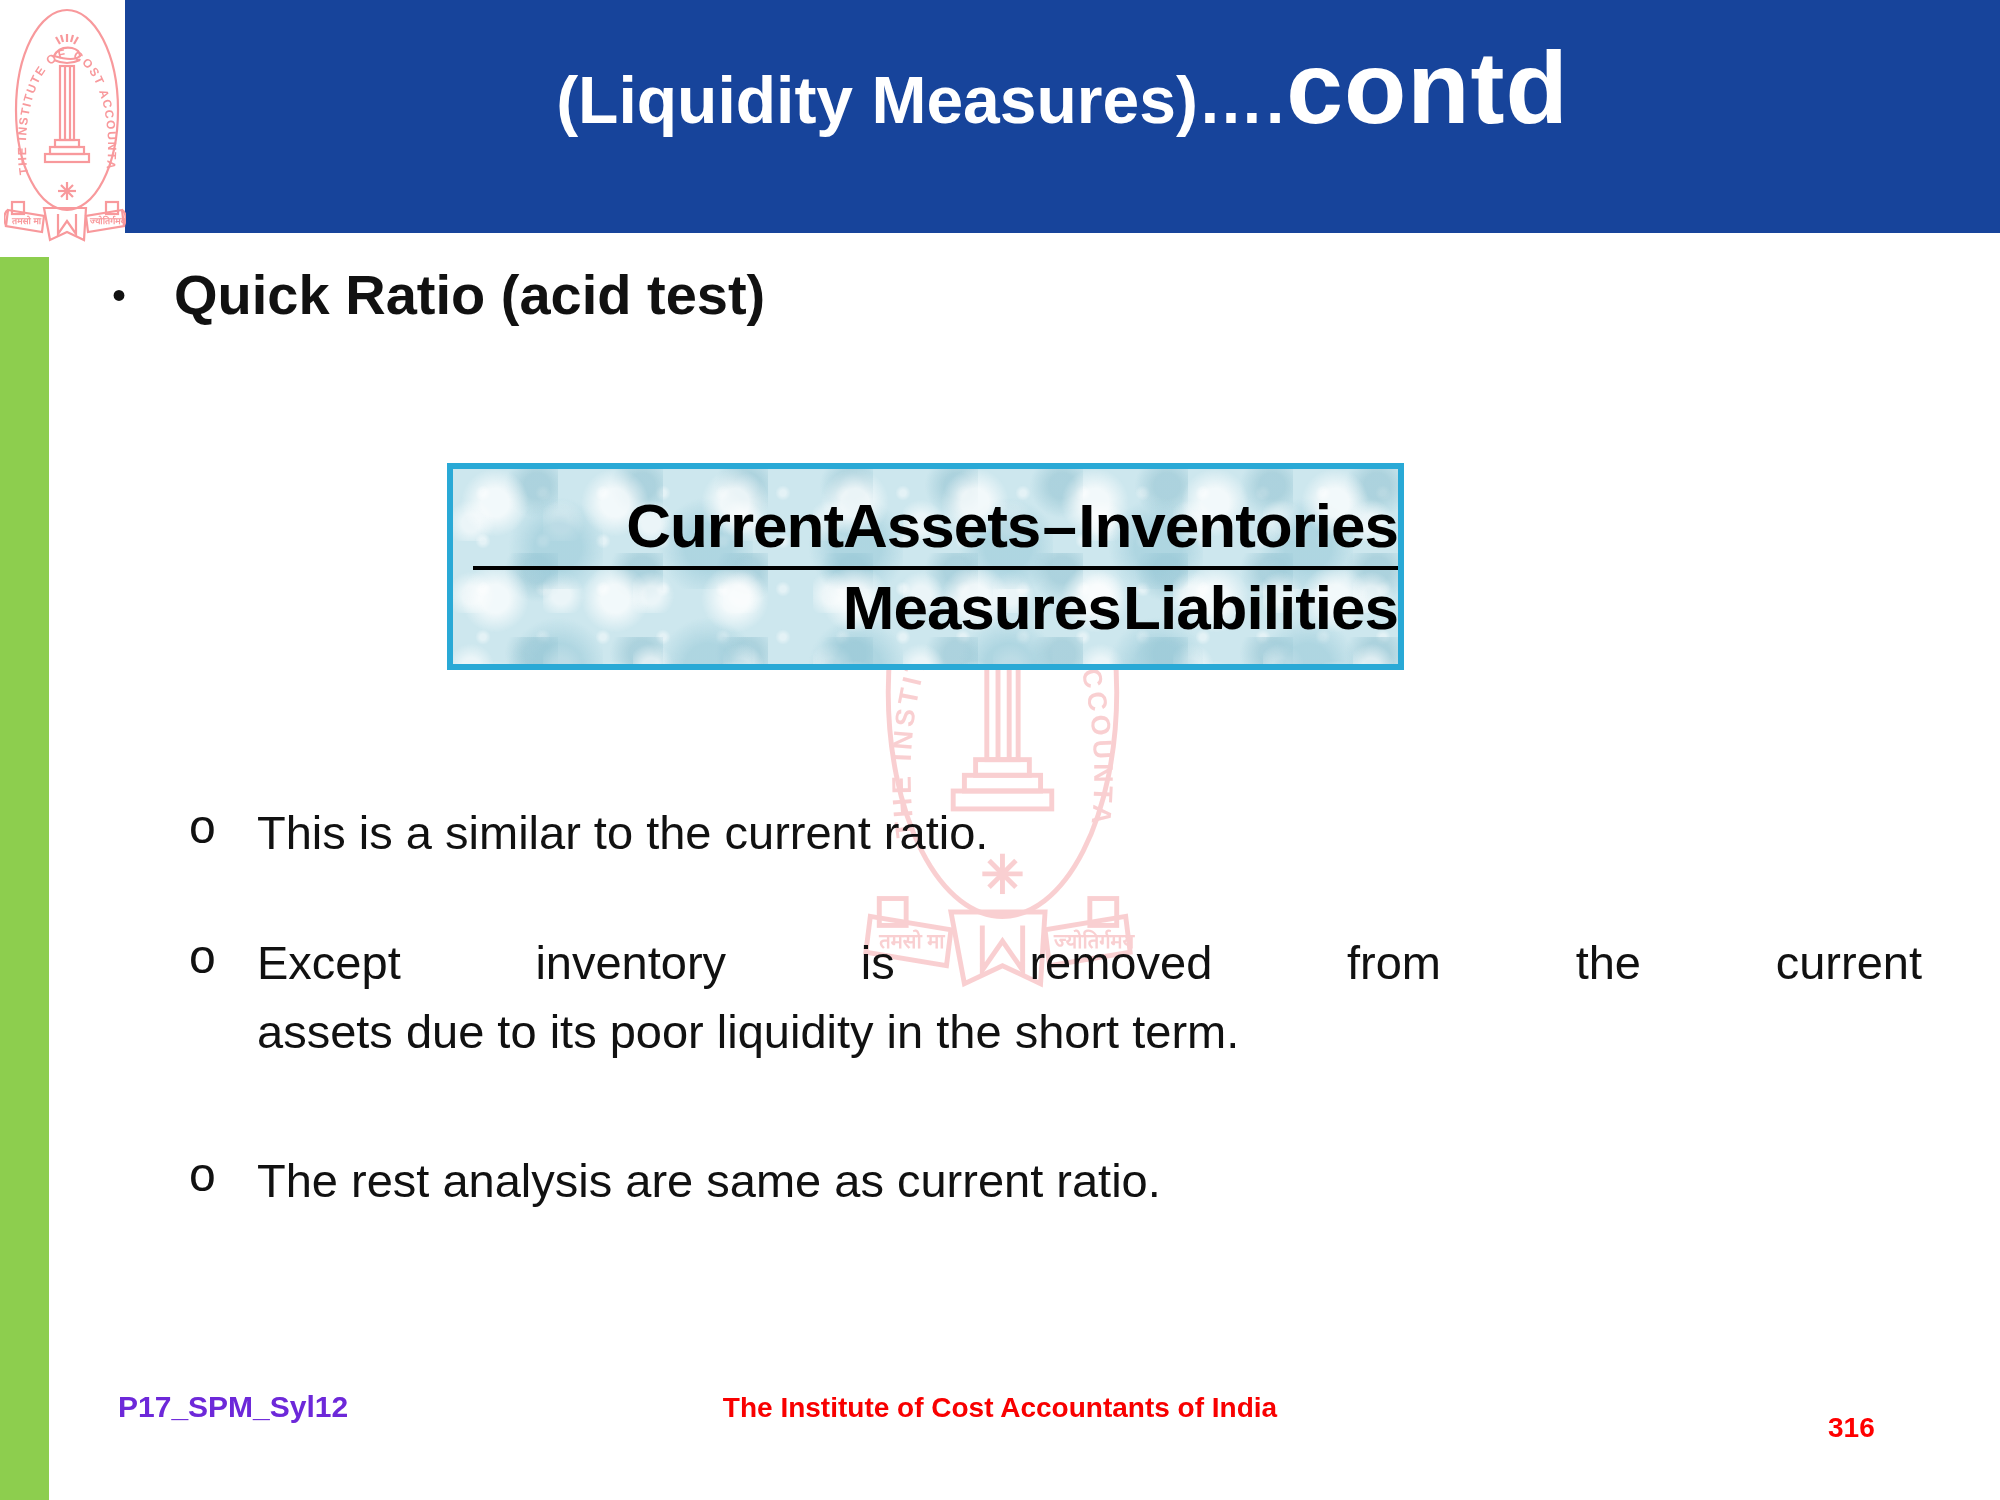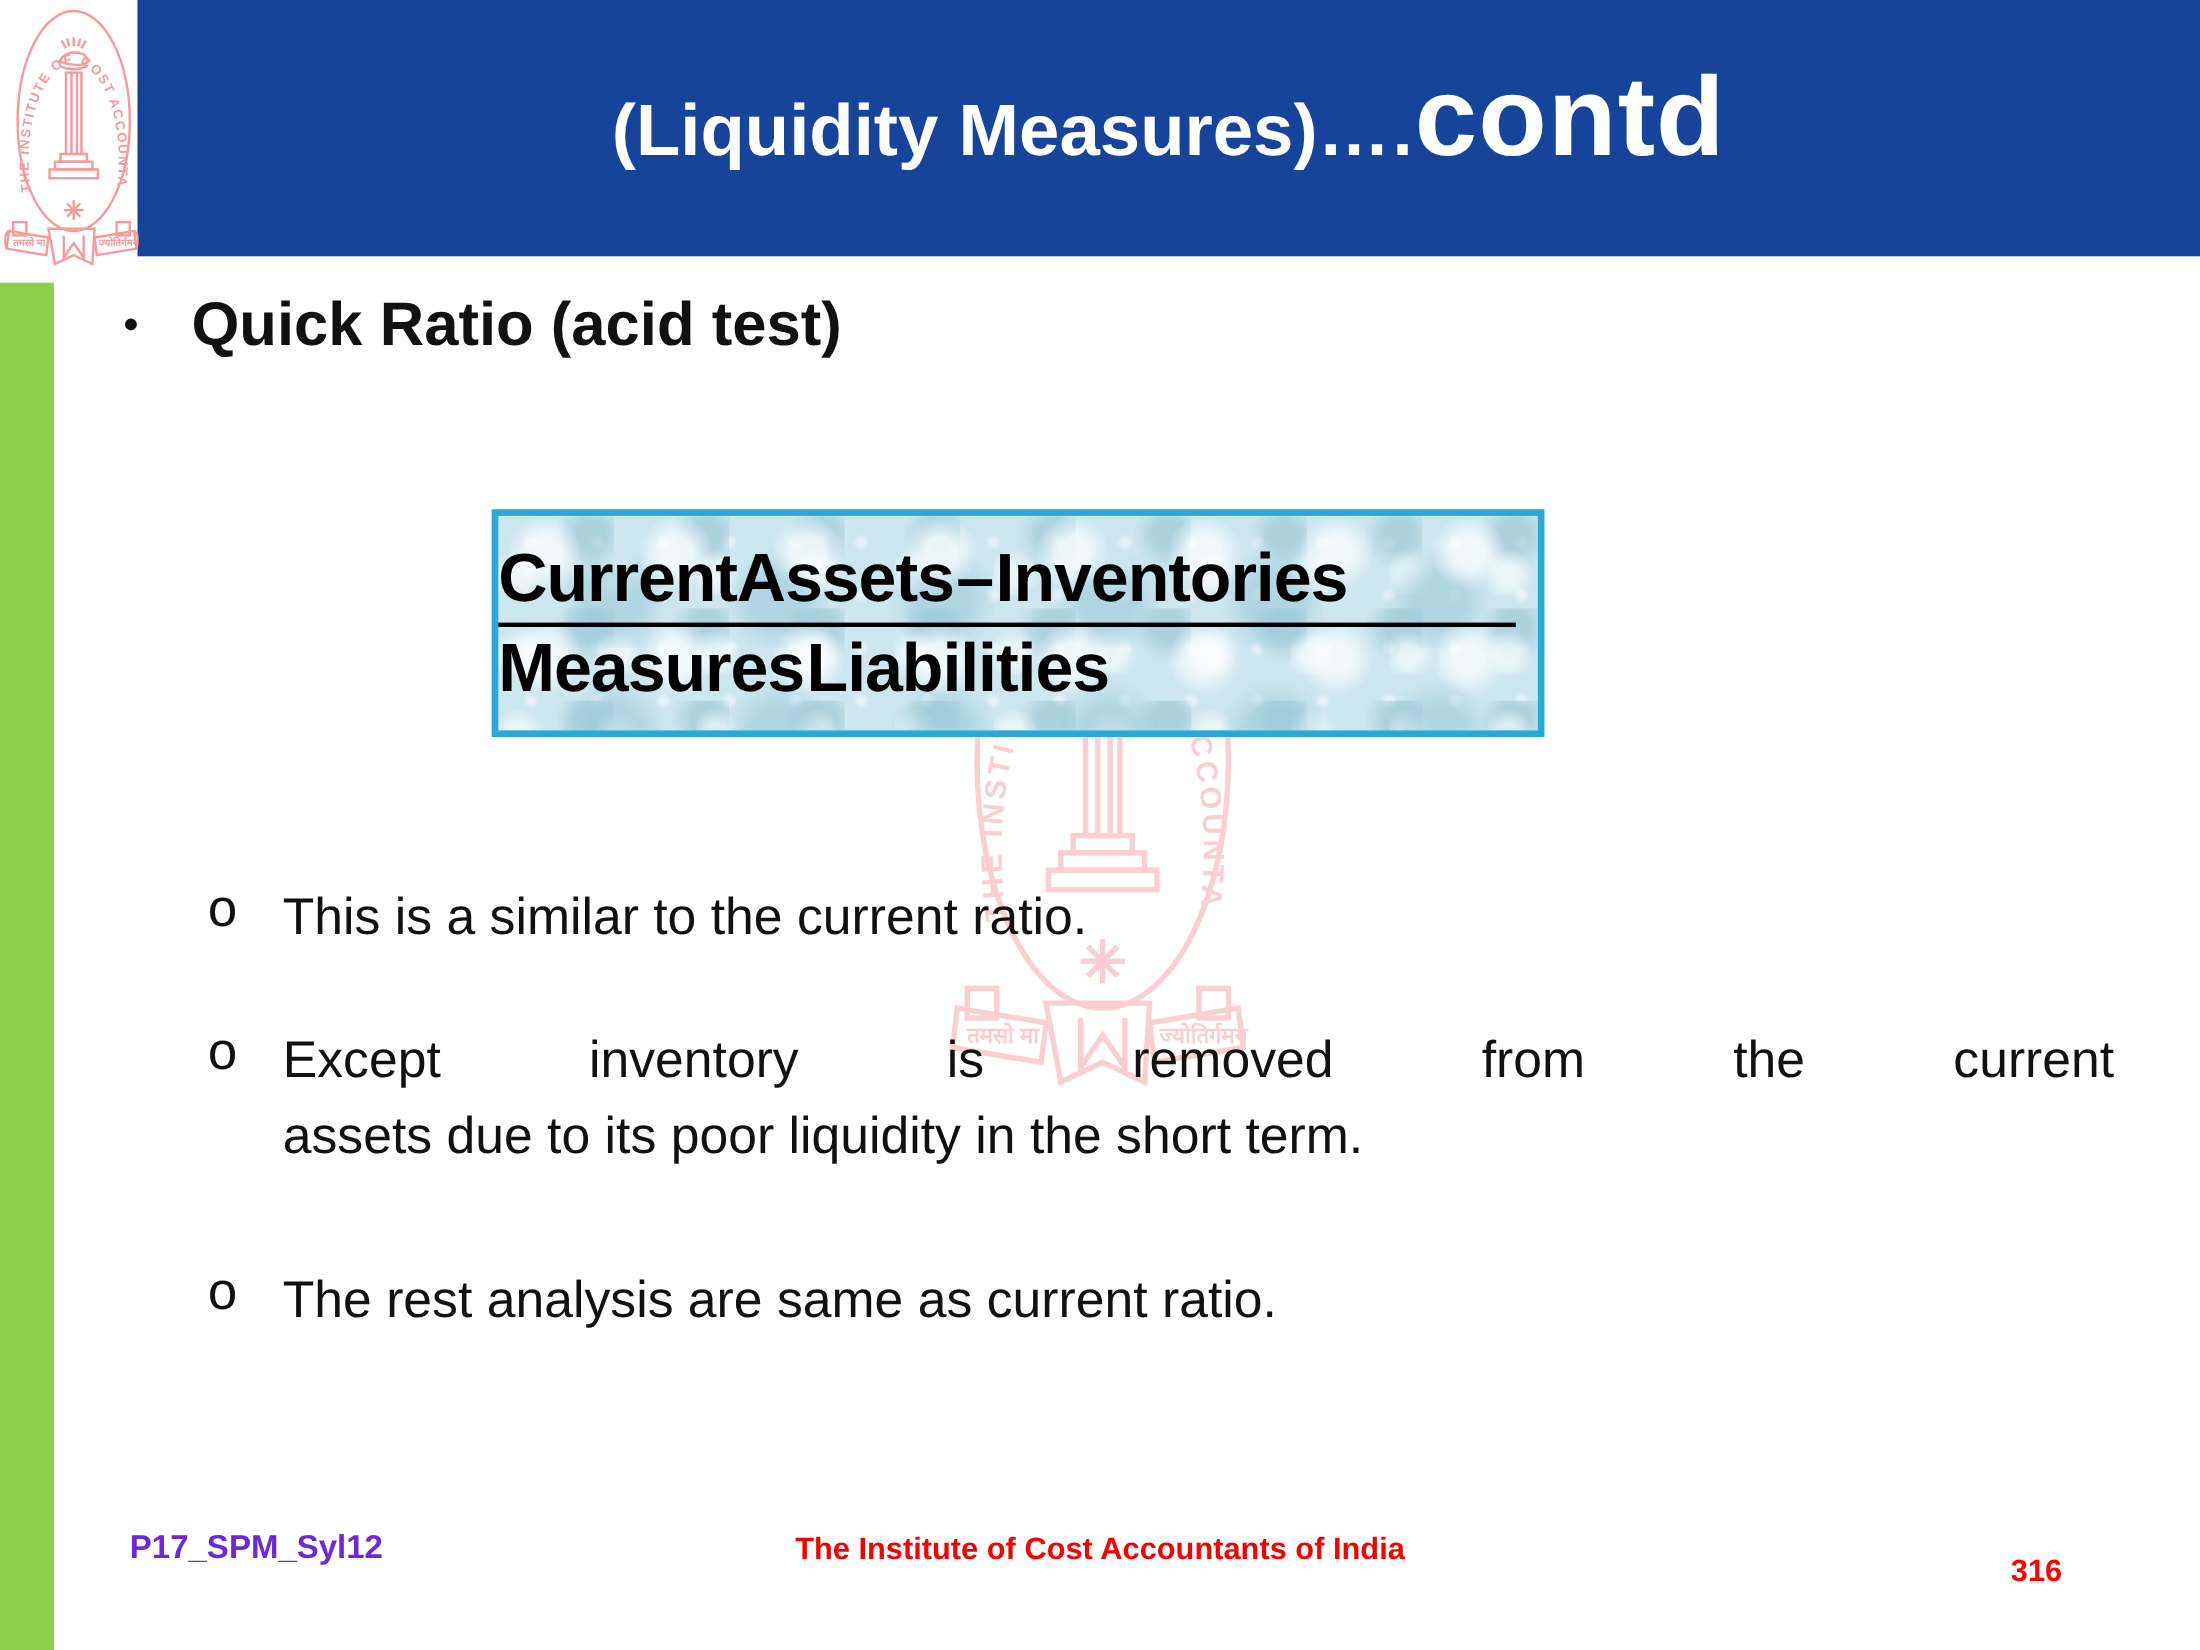--- a/index.html
+++ b/index.html
@@ -10,21 +10,21 @@
   
   .header-bar{
     position:absolute;left:125px;top:0;width:1875px;height:233px;
     background:#17449B;
   }
   .title-line{
     position:absolute;left:0;top:0;width:100%;height:233px;
     display:flex;align-items:baseline;justify-content:center;
     color:#ffffff;white-space:nowrap;
   }
-  .title-line{padding-top:48px;box-sizing:border-box;}
+  .title-line{padding-top:30px;box-sizing:border-box;}
   .title-small{font-size:66px;font-weight:700;letter-spacing:0px;}
   .title-dots{font-size:66px;font-weight:700;letter-spacing:2px;}
   .title-large{font-size:102px;font-weight:700;letter-spacing:1px;}
   
   .green-stripe{
     position:absolute;left:0;top:257px;width:49px;height:1243px;
     background:#8DCE4E;
   }
   
   .logo-box{position:absolute;left:4px;top:4px;width:122px;height:250px;z-index:5;}
@@ -43,21 +43,21 @@
     position:absolute;left:447px;top:463px;width:957px;height:207px;
     box-sizing:border-box;border:6px solid #29A9D6;z-index:2;
     background-color:#cde7ee;
     background-image:
       radial-gradient(circle at 35% 35%, rgba(255,255,255,0.75) 0 14%, rgba(255,255,255,0) 34%),
       radial-gradient(circle at 70% 65%, rgba(150,200,215,0.55) 0 18%, rgba(150,200,215,0) 38%),
       radial-gradient(circle at 20% 75%, rgba(255,255,255,0.6) 0 10%, rgba(255,255,255,0) 26%),
       radial-gradient(circle at 80% 20%, rgba(140,190,205,0.5) 0 12%, rgba(140,190,205,0) 30%),
       radial-gradient(circle at 50% 50%, rgba(255,255,255,0.45) 0 8%, rgba(255,255,255,0) 20%);
     background-size:120px 96px, 150px 120px, 90px 72px, 105px 84px, 60px 48px;
-    display:flex;flex-direction:column;align-items:flex-start;justify-content:center;
+    display:flex;flex-direction:column;align-items:flex-end;justify-content:center;
   }
   .formula-num,.formula-den{
     font-size:62px;font-weight:700;color:#000;
     letter-spacing:-1px;word-spacing:-14px;white-space:nowrap;line-height:1.0;
   }
   .fraction-rule{width:925px;height:4px;background:#000;margin:9px 0 7px 0;}
   
   .sub-bullet{position:absolute;left:188px;z-index:3;display:flex;align-items:flex-start;color:#111;}
   .sub-marker{
     font-family:"Liberation Mono",monospace;font-size:48px;line-height:1.35;

